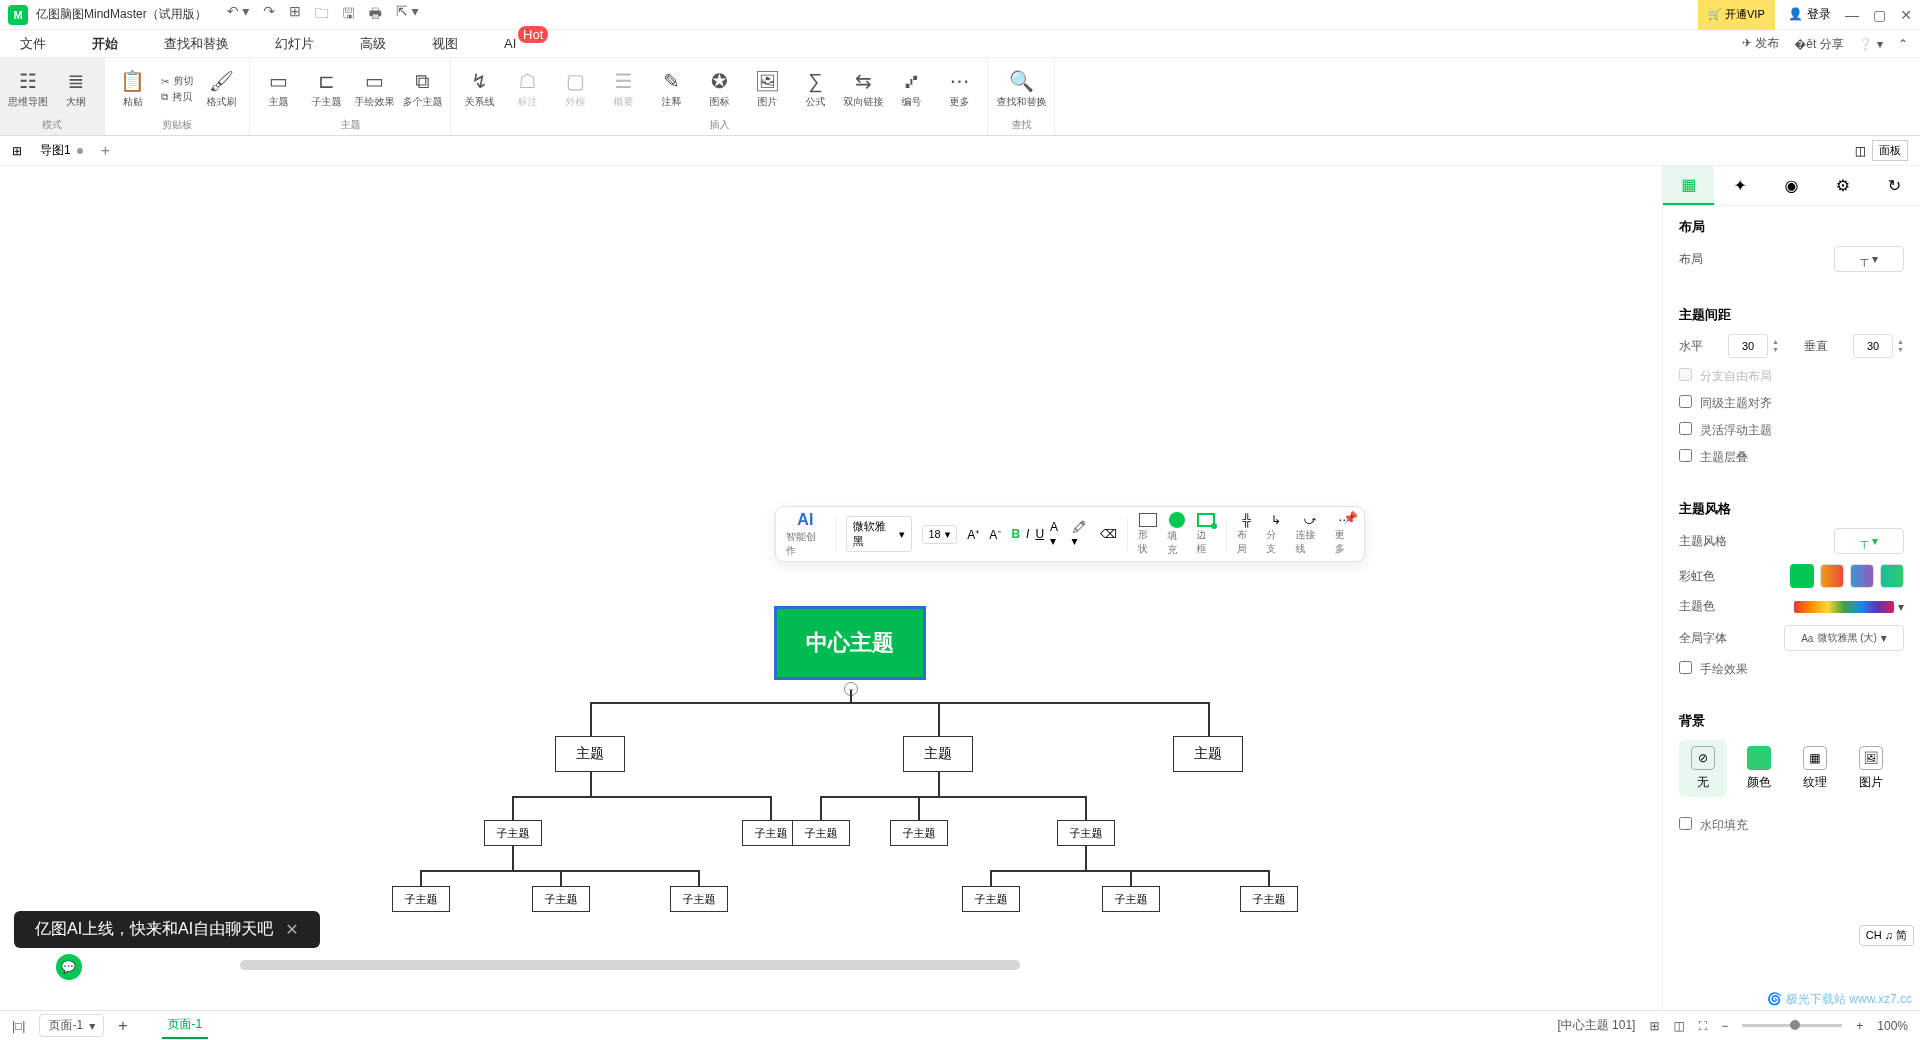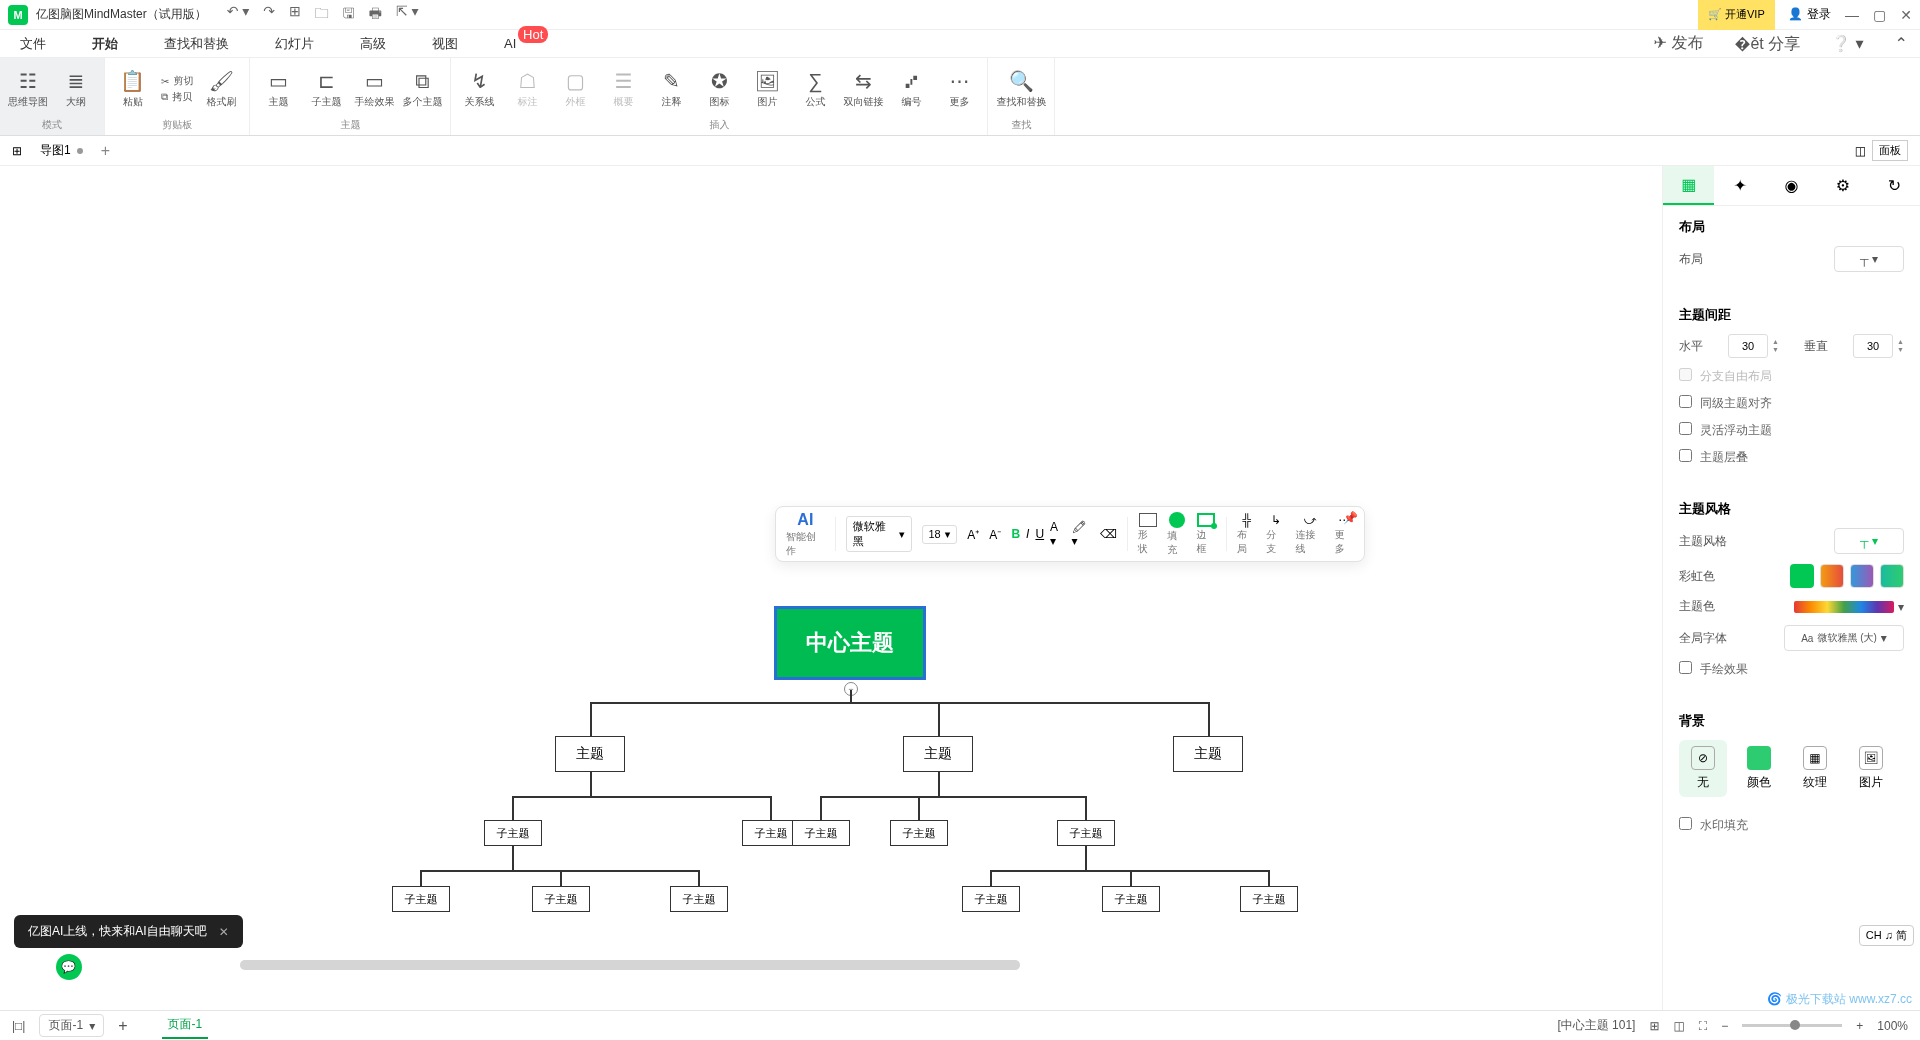--- a/index.html
+++ b/index.html
@@ -15,21 +15,21 @@
 .vip-btn { background: #ffe264; padding: 17px 10px; border-radius: 4px; font-size: 11px; cursor: pointer; }
 .login-btn { font-size: 12px; cursor: pointer; }
 .win-controls { display: flex; gap: 14px; font-size: 14px; color: #666; }
 
 
 .menu-tabs { height: 28px; background: #fff; display: flex; align-items: center; padding: 0 12px; gap: 30px; border-bottom: 1px solid #eee; position: relative; }
 .menu-tab { font-size: 13px; color: #333; cursor: pointer; padding: 4px 8px; }
 .menu-tab.active { font-weight: bold; }
 .ai-hot { position: relative; }
 .hot-badge { position: absolute; top: -6px; right: -24px; background: #ff4d4f; color: #fff; font-size: 13px; padding: 1px 5px; border-radius: 8px; }
-.menu-right { margin-left: auto; display: flex; gap: 31px; color: #555; font-size: 16px; align-items: center; }
+.menu-right { margin-left: auto; display: flex; gap: 15px; color: #555; font-size: 12px; align-items: center; }
 
 
 .ribbon { height: 78px; background: #fff; display: flex; border-bottom: 1px solid #ddd; }
 .ribbon-group { display: flex; flex-direction: column; align-items: center; padding: 4px 8px; border-right: 1px solid #eee; }
 .ribbon-group-items { display: flex; gap: 8px; align-items: center; flex: 1; }
 .ribbon-label { font-size: 10px; color: #888; margin-top: 2px; }
 .ribbon-btn { display: flex; flex-direction: column; align-items: center; justify-content: center; min-width: 40px; height: 54px; cursor: pointer; gap: 2px; }
 .ribbon-btn-icon { font-size: 20px; color: #555; }
 .ribbon-btn-label { font-size: 10px; color: #555; }
 .ribbon-btn.active { background: #eef0f2; border-radius: 4px; }
@@ -82,21 +82,21 @@
 .font-sel { border: 1px solid #ddd; border-radius: 3px; padding: 2px 6px; font-size: 11px; display: flex; align-items: center; gap: 4px; }
 .pin { position: absolute; top: 4px; right: 6px; color: #bbb; font-size: 12px; cursor: pointer; }
 
 
 .mm-node { position: absolute; background: #fff; border: 1px solid #333; display: flex; align-items: center; justify-content: center; font-size: 14px; }
 .mm-center { left: 774px; top: 440px; width: 152px; height: 74px; background: #00bb52; border: 3px solid #2a6fd6; color: #fff; font-size: 22px; font-weight: bold; }
 .mm-toggle { position: absolute; left: 844px; top: 516px; width: 14px; height: 14px; border: 1px solid #888; background: #fff; border-radius: 50%; display: flex; align-items: center; justify-content: center; font-size: 9px; color: #666; }
 .mm-line { position: absolute; background: #333; }
 
 
-.ai-notice { position: absolute; left: 14px; bottom: 62px; background: #222; color: #fff; padding: 8px 14px; border-radius: 6px; font-size: 12px; display: flex; align-items: center; gap: 12px; }
+.ai-notice { position: absolute; left: 14px; bottom: 62px; background: #222; color: #fff; padding: 8px 21px; border-radius: 6px; font-size: 16px; display: flex; align-items: center; gap: 12px; }
 .ai-close { cursor: pointer; color: #aaa; }
 .ai-bubble { position: absolute; left: 56px; bottom: 30px; width: 26px; height: 26px; background: #00c853; border-radius: 50%; display: flex; align-items: center; justify-content: center; color: #fff; cursor: pointer; }
 
 
 .status-bar { position: absolute; left: 0; right: 0; bottom: 0; height: 30px; background: #fff; border-top: 1px solid #e5e5e5; display: flex; align-items: center; padding: 0 12px; font-size: 12px; color: #555; }
 .status-left { display: flex; align-items: center; gap: 14px; }
 .page-sel { display: flex; align-items: center; gap: 6px; border: 1px solid #ddd; padding: 2px 8px; border-radius: 4px; }
 .page-tab-btn { color: #00a349; border-bottom: 2px solid #00a349; padding: 4px 6px; margin-left: 20px; }
 .status-right { margin-left: auto; display: flex; align-items: center; gap: 14px; }
 .zoom-slider { width: 100px; height: 3px; background: #ccc; position: relative; }

